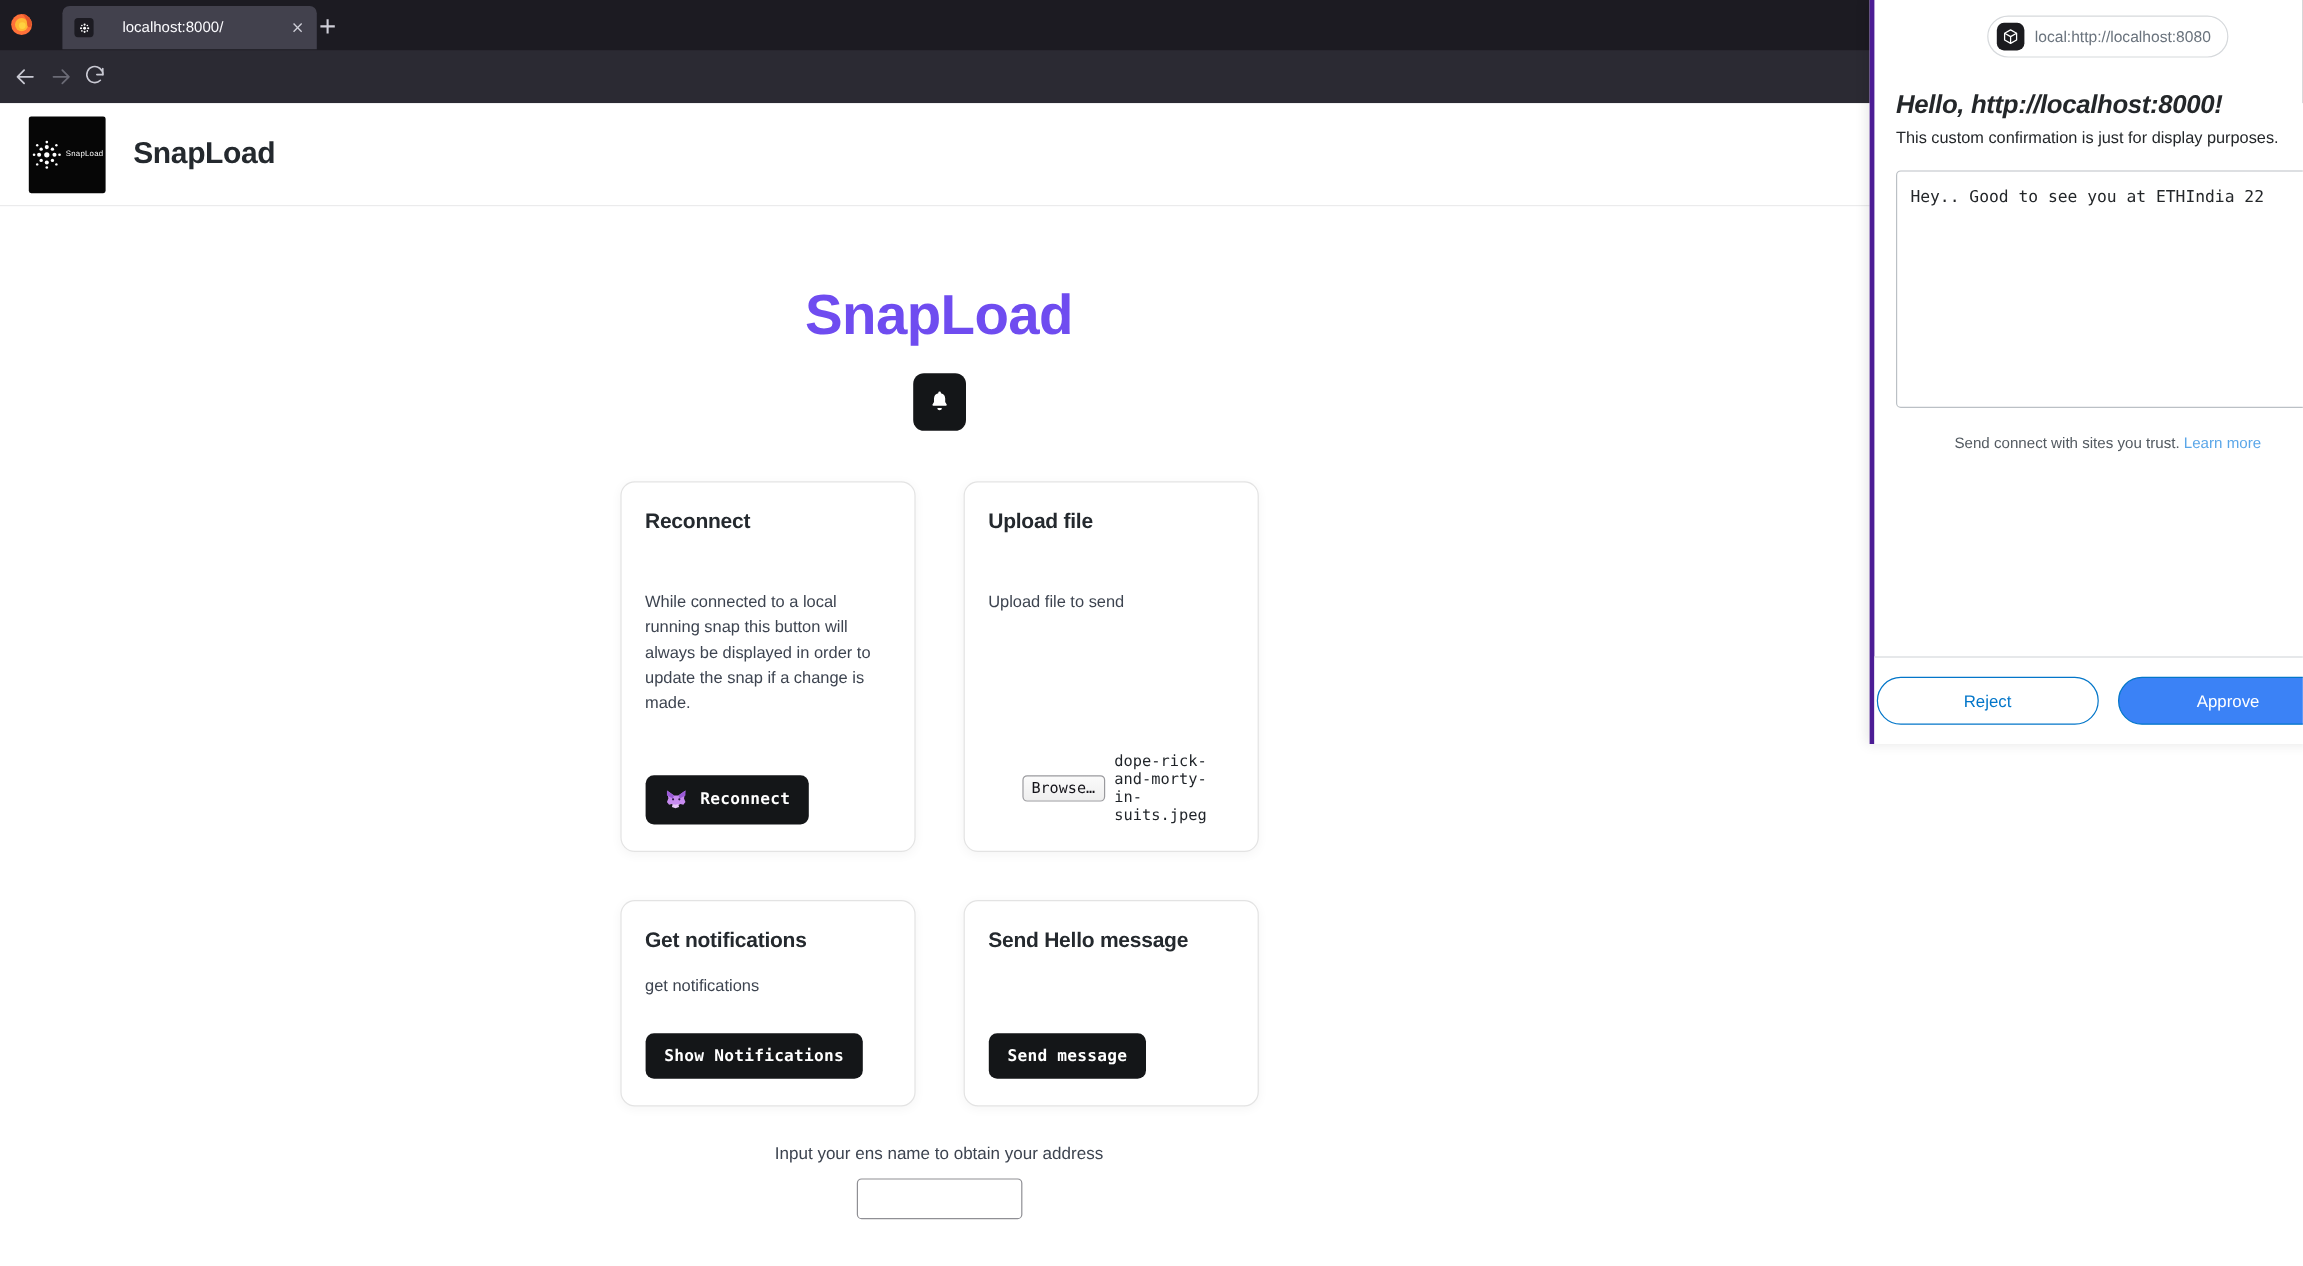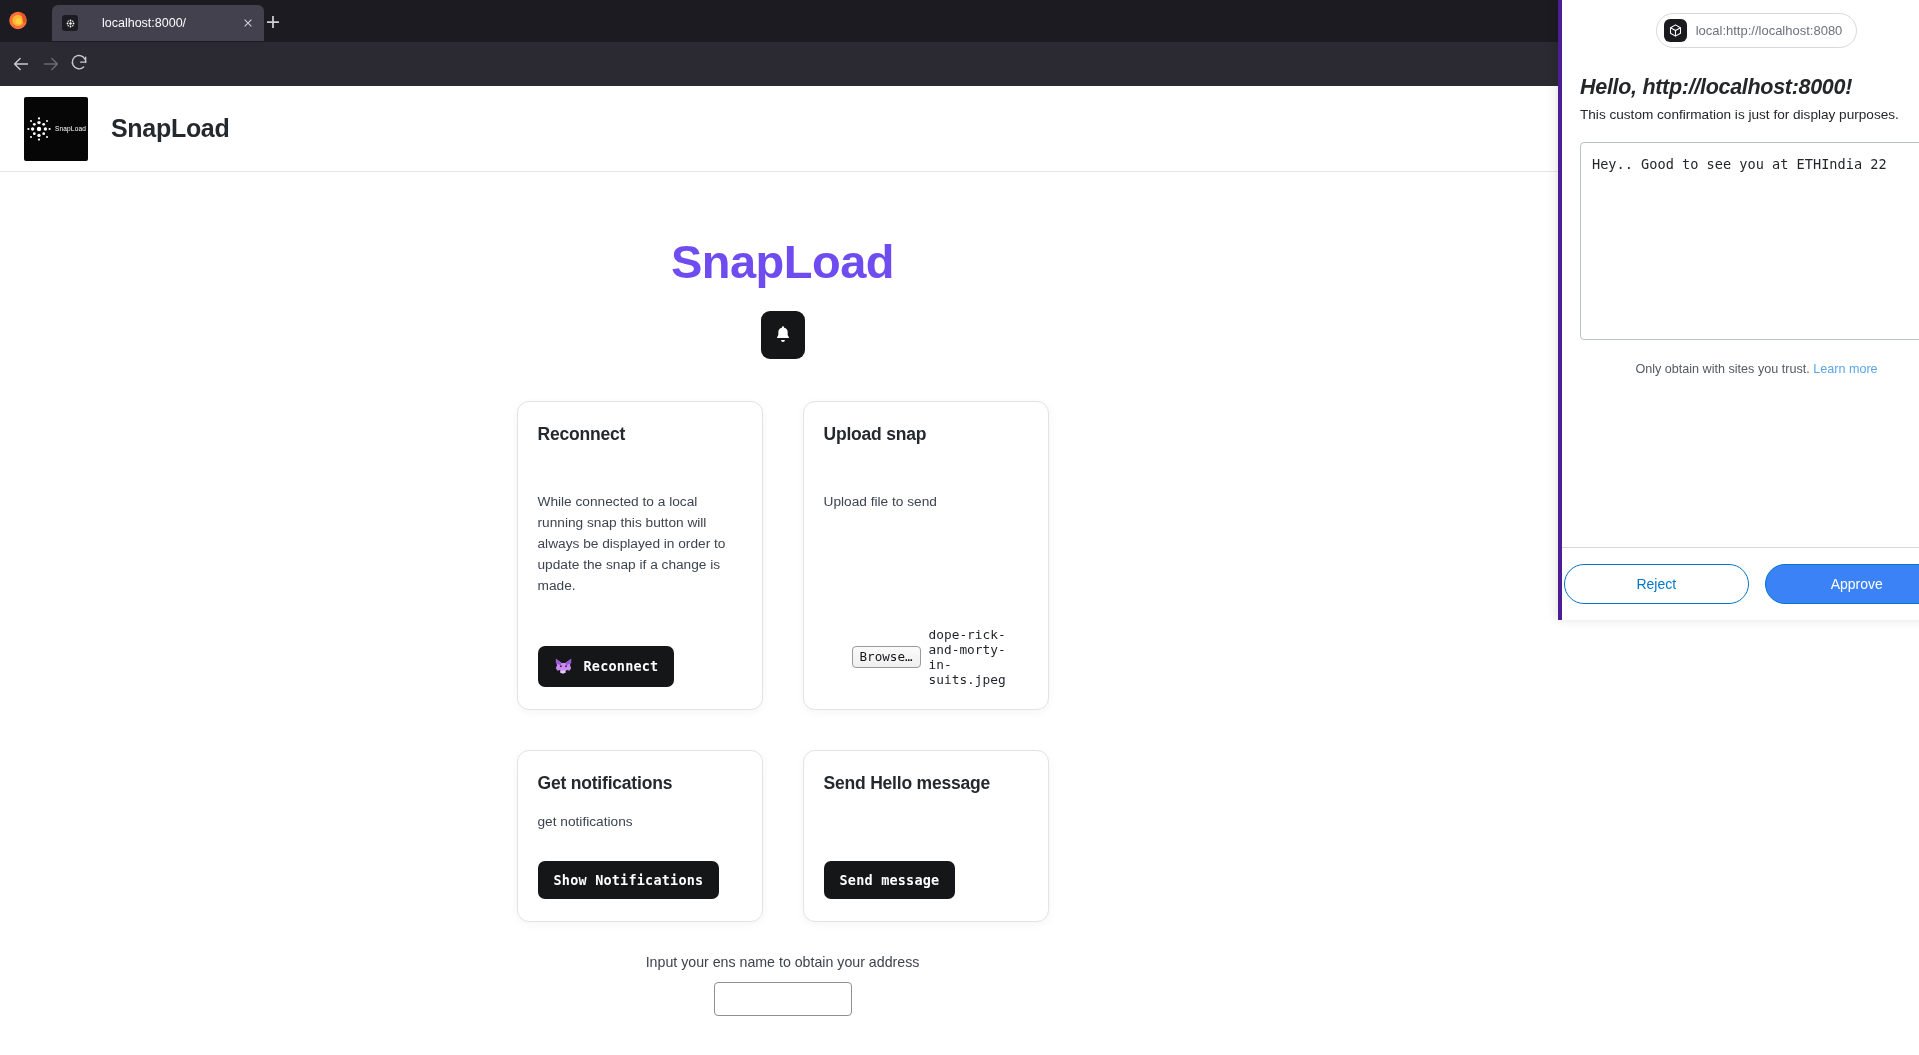--- a/index.html
+++ b/index.html
@@ -282,21 +282,21 @@
                 <circle cx="11.6" cy="15.4" r="1.5" fill="#2b1840"></circle>
                 <circle cx="20.4" cy="15.4" r="1.5" fill="#2b1840"></circle>
               </svg>
             </span>
             <span>Reconnect</span>
           </button>
         </div>
       </div>
 
       <div class="card tall">
-        <div class="card-title">Upload snap</div>
+        <div class="card-title">Upload file</div>
         <div class="card-desc">Upload file to send</div>
         <div class="card-actions">
           <div class="file-row">
             <button class="browse-btn">Browse…</button>
             <span class="file-name">dope-rick-and-morty-in-suits.jpeg</span>
           </div>
         </div>
       </div>
 
       <div class="card short">
@@ -338,21 +338,21 @@
         </span>
         <span class="snap-pill-text">local:http://localhost:8080</span>
       </div>
 
       <div class="mm-heading">Hello, http://localhost:8000!</div>
       <div class="mm-sub">This custom confirmation is just for display purposes.</div>
 
       <textarea class="mm-textarea" readonly="" style="">Hey.. Good to see you at ETHIndia 22</textarea>
 
       <div class="mm-trust">
-        <span>Only obtain with sites you trust.</span>
+        <span>Send connect with sites you trust.</span>
         <a href="#">Learn more</a>
       </div>
     </div>
 
     <div class="mm-footer">
       <button class="mm-btn secondary">Reject</button>
       <button class="mm-btn primary">Approve</button>
     </div>
   </div>
 

